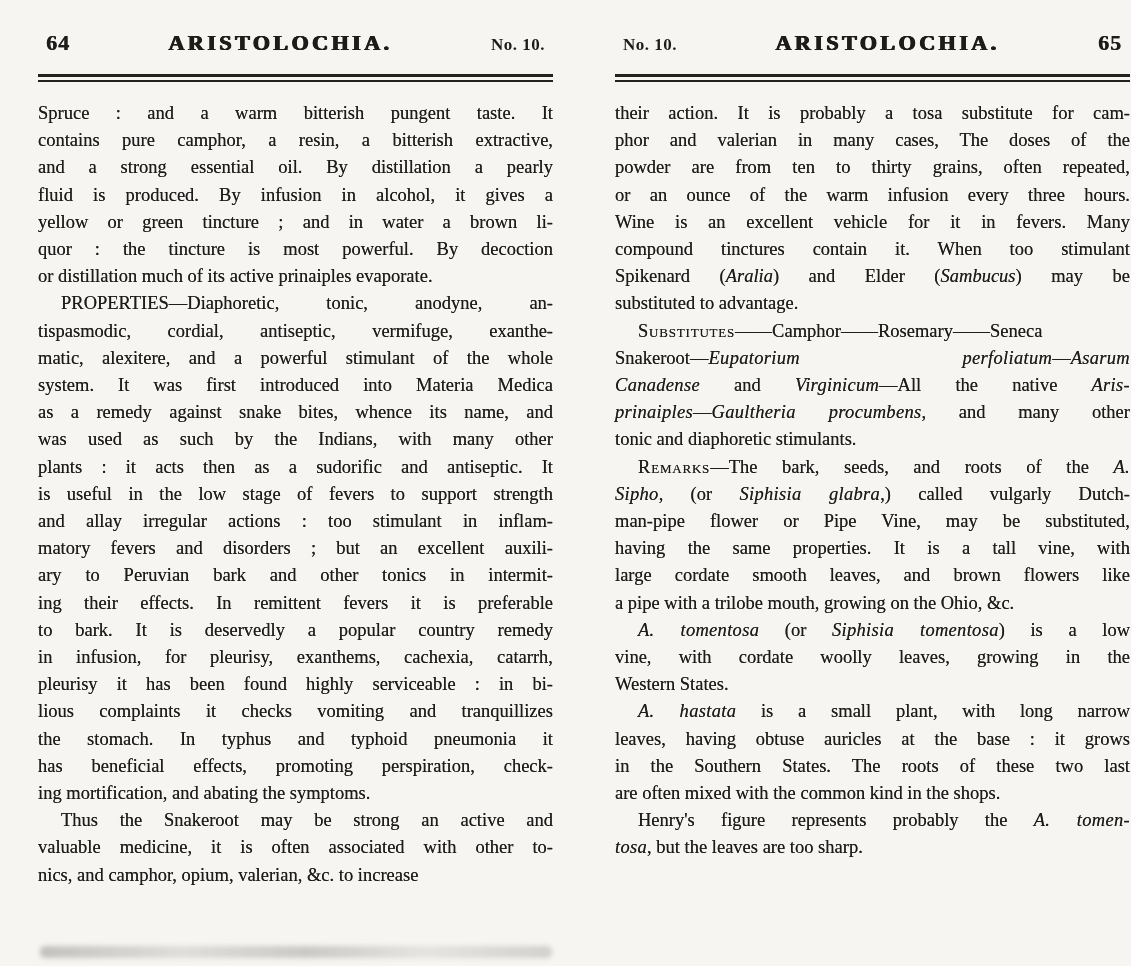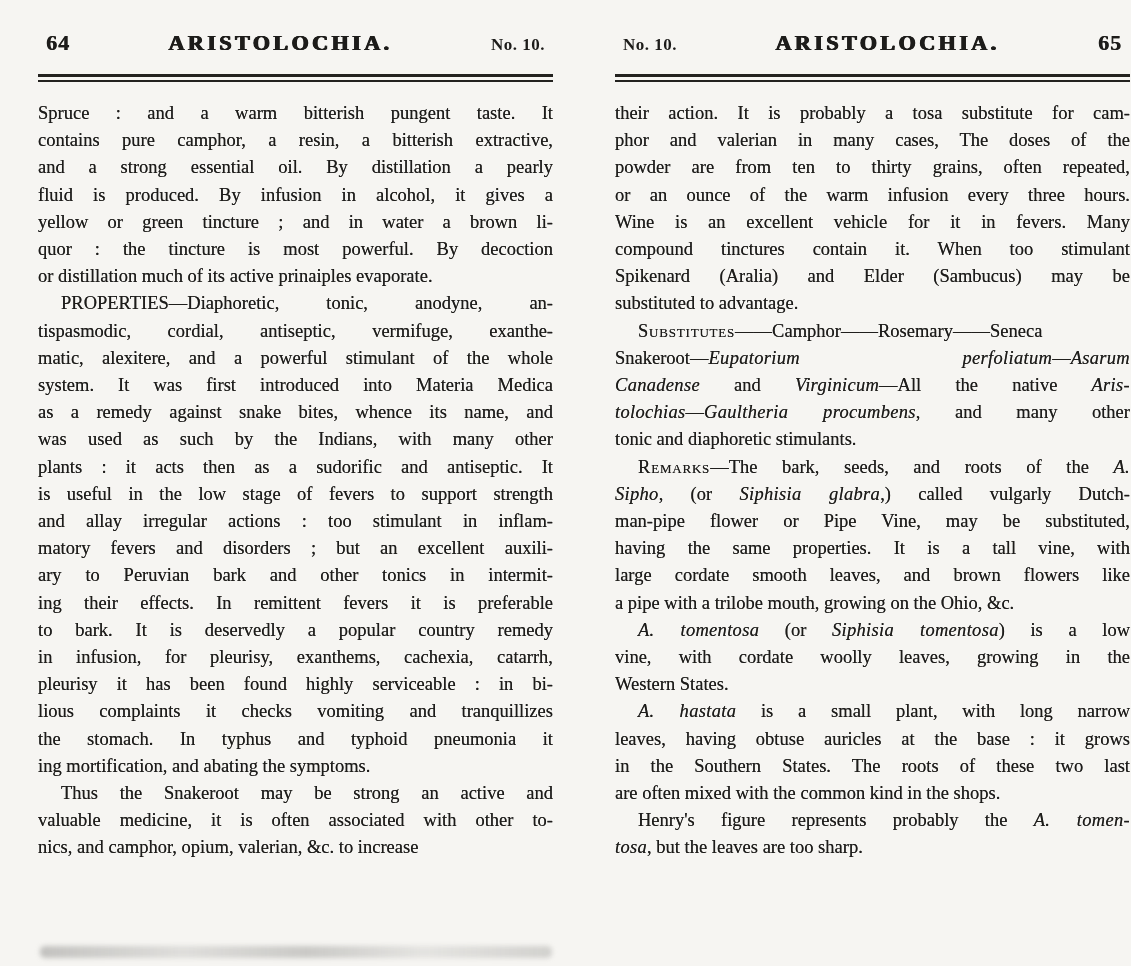--- a/index.html
+++ b/index.html
@@ -67,21 +67,21 @@
     text-align-last: justify;
     white-space: nowrap;
   }
   .tline.end {
     text-align-last: auto;
     white-space: normal;
   }
   .tline.ind {
     text-indent: 23px;
   }
-  .it  { }
+  .it  { font-style: italic; }
   .bit { font-style: italic; font-weight: normal; letter-spacing: 0.3px; }
   .sc  { font-variant: small-caps; letter-spacing: 0.8px; }
   .smudge {
     position: absolute;
     left: 2px;
     top: 916px;
     width: 512px;
     height: 12px;
     background: linear-gradient(90deg,
       rgba(110,110,108,0.38) 0%,
@@ -123,20 +123,21 @@
         <div class="tline"><span>is useful in the low stage of fevers to support strength</span></div>
         <div class="tline"><span>and allay irregular actions : too stimulant in inflam-</span></div>
         <div class="tline"><span>matory fevers and disorders ; but an excellent auxili-</span></div>
         <div class="tline"><span>ary to Peruvian bark and other tonics in intermit-</span></div>
         <div class="tline"><span>ing their effects.  In remittent fevers it is preferable</span></div>
         <div class="tline"><span>to bark.  It is deservedly a popular country remedy</span></div>
         <div class="tline"><span>in infusion, for pleurisy, exanthems, cachexia, catarrh,</span></div>
         <div class="tline"><span>pleurisy it has been found highly serviceable : in bi-</span></div>
         <div class="tline"><span>lious complaints it checks vomiting and tranquillizes</span></div>
         <div class="tline"><span>the stomach.  In typhus and typhoid pneumonia it</span></div>
+        <div class="tline"><span>has beneficial effects, promoting perspiration, check-</span></div>
         <div class="tline end"><span>ing mortification, and abating the symptoms.</span></div>
         <div class="tline ind"><span>Thus the Snakeroot may be strong an active and</span></div>
         <div class="tline"><span>valuable medicine, it is often associated with other to-</span></div>
         <div class="tline end"><span>nics, and camphor, opium, valerian, &amp;c. to increase</span></div>
       </div>
     <div class="smudge"></div>
   </section>
 
   <section class="page">
     <header class="running-head">
@@ -150,21 +151,21 @@
         <div class="tline"><span>phor and valerian in many cases,  The doses of the</span></div>
         <div class="tline"><span>powder are from ten to thirty grains, often repeated,</span></div>
         <div class="tline"><span>or an ounce of the warm infusion every three hours.</span></div>
         <div class="tline"><span>Wine is an excellent vehicle for it in fevers.  Many</span></div>
         <div class="tline"><span>compound tinctures contain it.  When too stimulant</span></div>
         <div class="tline"><span>Spikenard (</span><span class="it">Aralia</span><span>) and Elder (</span><span class="it">Sambucus</span><span>) may be</span></div>
         <div class="tline end"><span>substituted to advantage.</span></div>
         <div class="tline ind"><span class="sc">Substitutes</span><span>——Camphor——Rosemary——Seneca</span></div>
         <div class="tline"><span>Snakeroot—</span><span class="bit">Eupatorium perfoliatum</span><span>—</span><span class="bit">Asarum</span></div>
         <div class="tline"><span class="bit">Canadense</span><span> and </span><span class="bit">Virginicum</span><span>—All the native </span><span class="bit">Aris-</span></div>
-        <div class="tline"><span class="bit">tolochias</span><span>—</span><span class="bit">Gaultheria procumbens</span><span>, and many other</span></div>
+        <div class="tline"><span class="bit">prinaiples</span><span>—</span><span class="bit">Gaultheria procumbens</span><span>, and many other</span></div>
         <div class="tline end"><span>tonic and diaphoretic stimulants.</span></div>
         <div class="tline ind"><span class="sc">Remarks</span><span>—The bark, seeds, and roots of the </span><span class="bit">A.</span></div>
         <div class="tline"><span class="bit">Sipho</span><span>, (or </span><span class="bit">Siphisia glabra</span><span>,) called vulgarly Dutch-</span></div>
         <div class="tline"><span>man-pipe flower or Pipe Vine, may be substituted,</span></div>
         <div class="tline"><span>having the same properties.  It is a tall vine, with</span></div>
         <div class="tline"><span>large cordate smooth leaves, and brown flowers like</span></div>
         <div class="tline end"><span>a pipe with a trilobe mouth, growing on the Ohio, &amp;c.</span></div>
         <div class="tline ind"><span class="bit">A. tomentosa</span><span> (or </span><span class="bit">Siphisia tomentosa</span><span>) is a low</span></div>
         <div class="tline"><span>vine, with cordate woolly leaves, growing in the</span></div>
         <div class="tline end"><span>Western States.</span></div>

